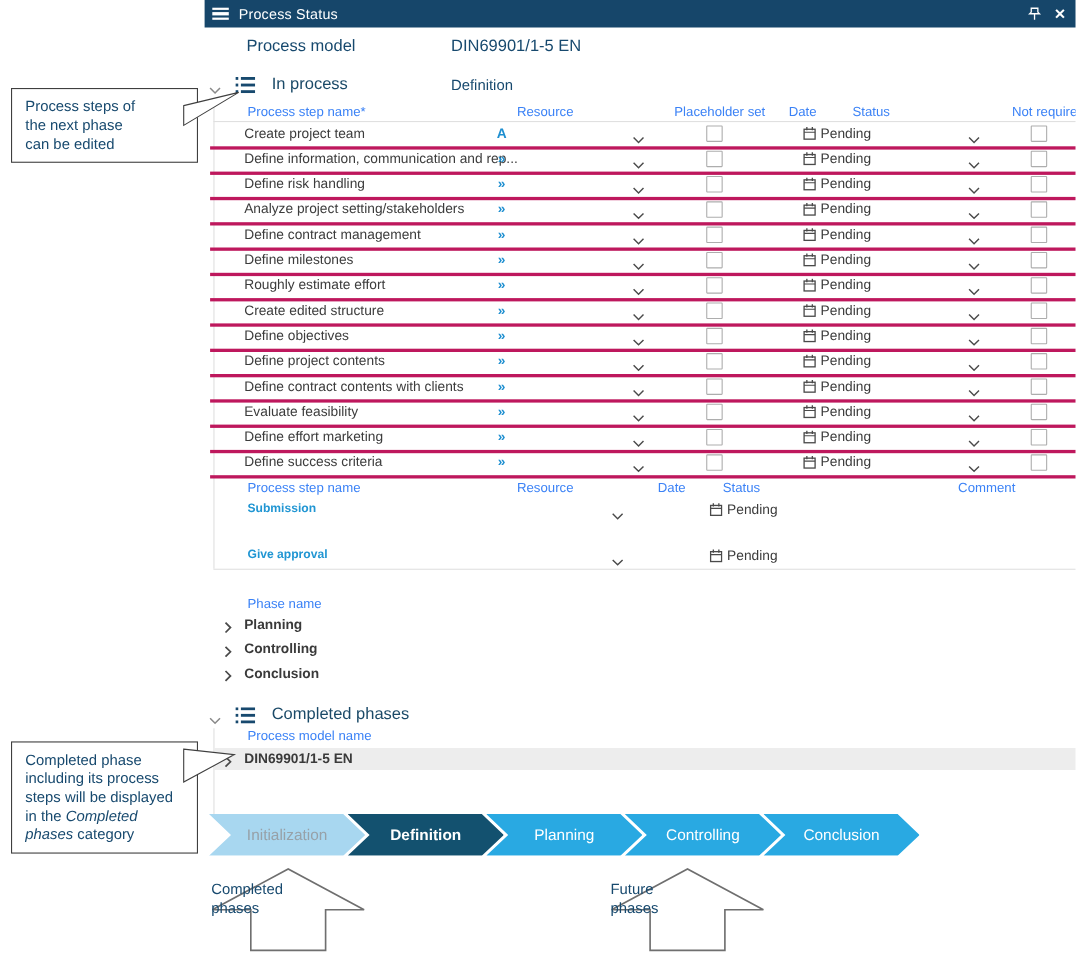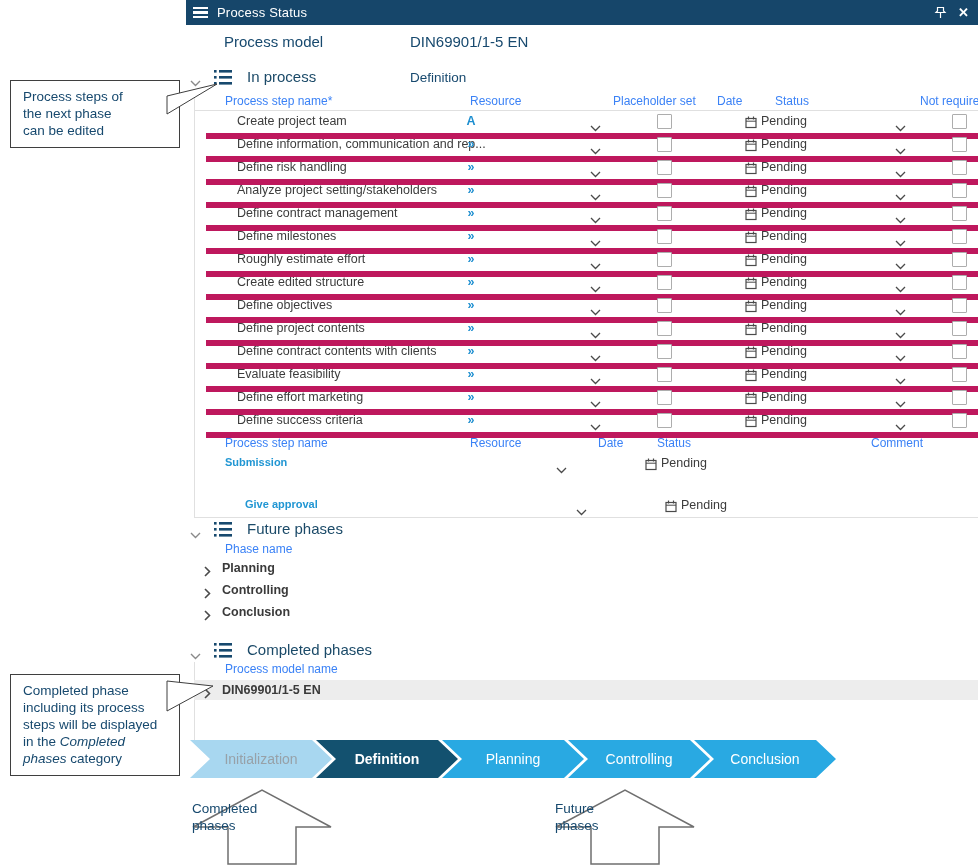--- a/index.html
+++ b/index.html
@@ -23,21 +23,21 @@
   .sechead{position:absolute;left:0;right:0;height:24px;}
   .sec-v{position:absolute;left:4px;top:7px;}
   .sec-list{position:absolute;left:28px;top:4px;}
   .sec-title{position:absolute;left:61px;top:2px;font-size:15px;color:#1B4A68;}
   .sec-phase{position:absolute;left:224px;top:4px;font-size:13.5px;color:#17496E;}
 
   
   .th{position:absolute;font-size:12px;color:#3b82f6;white-space:nowrap;}
   .vline{position:absolute;width:1px;background:#E0E0E0;}
   .hline{position:absolute;height:1px;background:#E0E0E0;right:0;}
-  .t1row{position:absolute;left:20px;right:0;height:23px;border-bottom:6px solid #be185d;}
+  .t1row{position:absolute;left:5px;right:0;height:23px;border-bottom:3px solid #be185d;}
   .t2row{position:absolute;left:8px;right:0;height:23px;}
   .c-name{position:absolute;left:31px;top:4px;font-size:12.5px;color:#3C3C3C;white-space:nowrap;}
   .c-res{position:absolute;left:258px;top:4px;font-size:12.5px;font-weight:bold;color:#1E8FD0;
          text-decoration:none;cursor:pointer;min-width:14px;text-align:center;}
   .c-dd{position:absolute;top:8px;cursor:pointer;}
   .dd1{left:384px;} .dd2{left:689px;}
   .checkbox{position:absolute;top:4px;width:13px;height:13px;border:1px solid #ADADAD;
             background:#fff;border-radius:1px;cursor:pointer;}
   .cb1{left:451px;} .cb2{left:746px;}
   .c-cal{position:absolute;top:5px;cursor:pointer;}
@@ -462,56 +462,38 @@
             </svg></span>
       <span class="c-cal t2-cal">
         <svg width="12" height="13" viewBox="0 0 12 13">
               <rect x="1" y="2.5" width="10" height="9" fill="none" stroke="#4A4A4A" stroke-width="1.2"></rect>
         <line x1="3.5" y1="0.5" x2="3.5" y2="3.5" stroke="#4A4A4A" stroke-width="1.2"></line>
         <line x1="8.5" y1="0.5" x2="8.5" y2="3.5" stroke="#4A4A4A" stroke-width="1.2"></line>
         <line x1="1" y1="5.2" x2="11" y2="5.2" stroke="#4A4A4A" stroke-width="1"></line>
             </svg></span>
       <span class="t2-status">Pending</span>
     </div>
-        <div class="t2row" style="top: 494px; margin-left: 20px;">
+        <div class="t2row" style="top: 494px;">
       <a class="c-link">Give approval</a>
       <span class="c-dd t2-dd">
         <svg width="11" height="7" viewBox="0 0 11 7">
               <polyline points="1,1 5.5,5.5 10,1" fill="none" stroke="#4A4A4A" stroke-width="1.3"></polyline>
             </svg></span>
       <span class="c-cal t2-cal">
         <svg width="12" height="13" viewBox="0 0 12 13">
               <rect x="1" y="2.5" width="10" height="9" fill="none" stroke="#4A4A4A" stroke-width="1.2"></rect>
         <line x1="3.5" y1="0.5" x2="3.5" y2="3.5" stroke="#4A4A4A" stroke-width="1.2"></line>
         <line x1="8.5" y1="0.5" x2="8.5" y2="3.5" stroke="#4A4A4A" stroke-width="1.2"></line>
         <line x1="1" y1="5.2" x2="11" y2="5.2" stroke="#4A4A4A" stroke-width="1"></line>
             </svg></span>
       <span class="t2-status">Pending</span>
     </div>
       </div>
     <div class="hline" style="left:8px;top:517px"></div>
 
-    <div class="sechead" style="top:518px">
-      <span class="sec-v">
-        <svg width="11" height="7" viewBox="0 0 11 7">
-            <polyline points="1,1 5.5,5.5 10,1" fill="none" stroke="#8A8A8A" stroke-width="1.4"></polyline>
-          </svg></span>
-      <span class="sec-list">
-        <svg width="18" height="15" viewBox="0 0 18 15">
-          <g fill="#17496E">
-              <rect x="0" y="0" width="2.6" height="2.6"></rect>
-              <rect x="5" y="0" width="13" height="2.6"></rect>
-          <rect x="0" y="6" width="2.6" height="2.6"></rect>
-              <rect x="5" y="6" width="13" height="2.6"></rect>
-          <rect x="0" y="12" width="2.6" height="2.6"></rect>
-              <rect x="5" y="12" width="13" height="2.6"></rect>
-            </g>
-          </svg></span>
-      <span class="sec-title">Future phases</span>
-    </div>
     <div class="th" style="left:39px;top:542px">Phase name</div>
     <div id="futurerows">
         <div class="phrow" style="top: 558px;">
       <span class="exp">
         <svg width="7" height="11" viewBox="0 0 7 11">
               <polyline points="1,1 5.5,5.5 1,10" fill="none" stroke="#4A4A4A" stroke-width="1.6"></polyline>
             </svg></span>
       <span class="phlabel">Planning</span>
     </div>
         <div class="phrow" style="top: 580px;">

